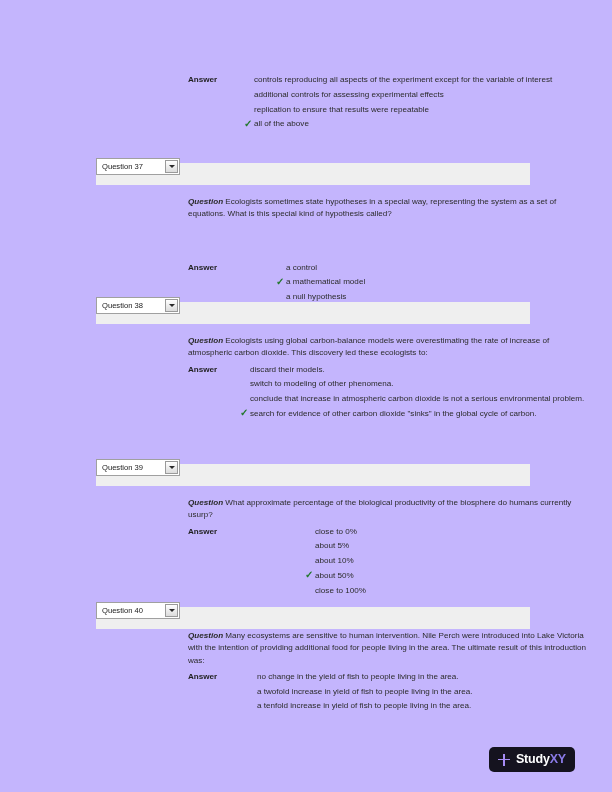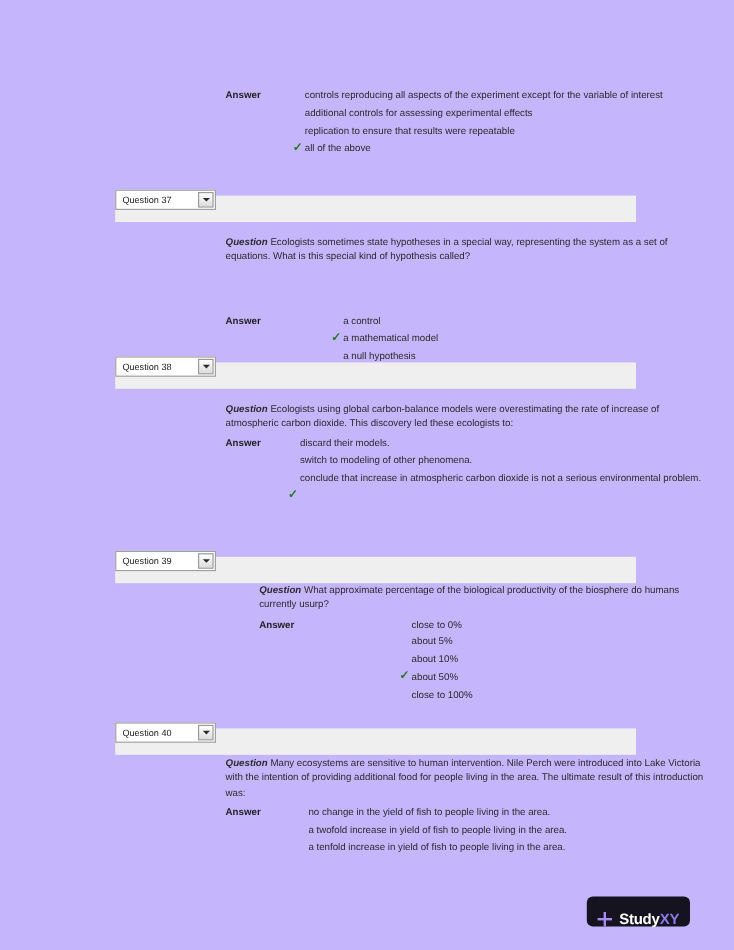--- a/index.html
+++ b/index.html
@@ -134,21 +134,21 @@
   
   .logo {
     position: absolute;
     left: 489px;
     top: 747px;
     width: 86px;
     height: 25px;
     background: #15131f;
     border-radius: 5px;
     display: flex;
-    align-items: flex-end;
+    align-items: center;
     justify-content: center;
     gap: 6px;
   }
   .logo .plus {
     position: relative;
     width: 12px;
     height: 12px;
     flex: 0 0 auto;
   }
   .logo .plus::before,
@@ -224,35 +224,35 @@
           </div>
         </div>
         <div class="qa-body" style="padding-top: 11px;">
           <div class="q-text"><span class="q-lab">Question</span> <span>Ecologists using global carbon-balance models were overestimating the rate of increase of atmospheric carbon dioxide. This discovery led these ecologists to:</span></div>
           <div class="ans-row">
             <div class="ans-label">Answer</div>
             <div class="options" style="margin-left: 62px;">
               <div class="option"><span>discard their models.</span></div>
               <div class="option"><span>switch to modeling of other phenomena.</span></div>
               <div class="option"><span>conclude that increase in atmospheric carbon dioxide is not a serious environmental problem.</span></div>
-              <div class="option"><span class="tick">✓</span></div>
+              <div class="option"><span class="tick">✓</span><span>search for evidence of other carbon dioxide "sinks" in the global cycle of carbon.</span></div>
             </div>
           </div>
         </div>
       </div>
       <div class="qa-block" style="top: 464px;">
         <div class="q-band">
           <div class="q-select">
             <span class="sel-label">Question 39</span>
             <span class="sel-arrow">
               <span class="tri"></span>
             </span>
           </div>
         </div>
-        <div class="qa-body" style=" margin-left: 28px;">
+        <div class="qa-body" style="padding-top: 11px;">
           <div class="q-text"><span class="q-lab">Question</span> <span>What approximate percentage of the biological productivity of the biosphere do humans currently usurp?</span></div>
           <div class="ans-row">
             <div class="ans-label">Answer</div>
             <div class="options" style="margin-left: 127px;">
               <div class="option"><span>close to 0%</span></div>
               <div class="option"><span>about 5%</span></div>
               <div class="option"><span>about 10%</span></div>
               <div class="option"><span class="tick">✓</span><span>about 50%</span></div>
               <div class="option"><span>close to 100%</span></div>
             </div>

